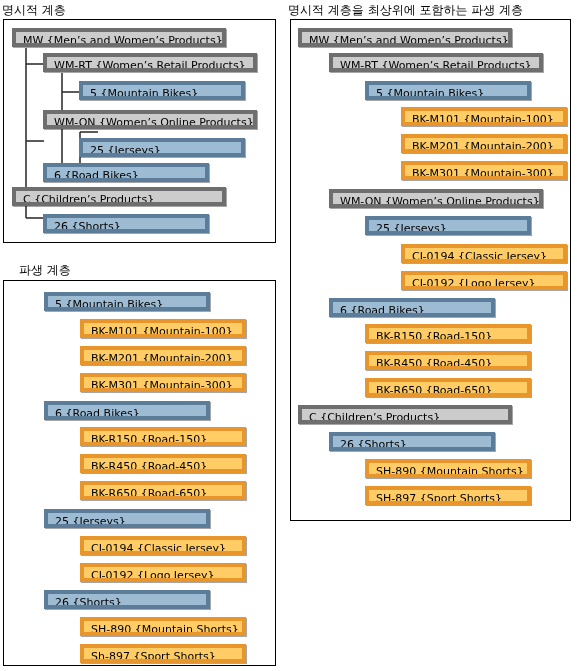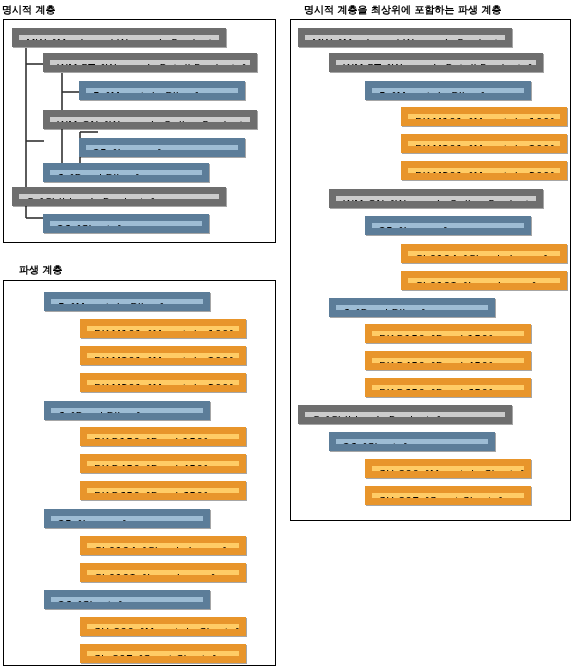--- a/index.html
+++ b/index.html
@@ -2,33 +2,33 @@
 <html><head>
 <meta charset="utf-8">
 <style>
   html,body{margin:0;padding:0;background:#ffffff;}
   body{
     width:577px;height:671px;position:relative;overflow:hidden;
     font-family:"DejaVu Sans","Liberation Sans",sans-serif;
     color:#000;
   }
   .panel-title{
-    position:absolute;font-size:10px;line-height:12px;
-    color:#000;white-space:nowrap;font-weight:bold;
+    position:absolute;font-size:12px;line-height:12px;
+    color:#000;white-space:nowrap;
   }
   .panel{
     position:absolute;border:1px solid #000;background:#fff;
     box-sizing:border-box;
   }
   .node{
     position:absolute;box-sizing:border-box;
     height:19px;line-height:17px;
     font-size:11px;white-space:nowrap;
     padding-left:7px;
-    border:7px solid #737373;
+    border:4px solid #737373;
     box-shadow:1px 1px 0 rgba(0,0,0,0.35);
     overflow:hidden;
   }
   .node.gray{background:#CCCCCC;border-color:#6E6E6E;}
   .node.blue{background:#9DBCD4;border-color:#5C7D99;text-decoration:underline;}
   .node.orange{background:#FFCC66;border-color:#E8952B;text-decoration:underline;}
   .edges{position:absolute;left:0;top:0;pointer-events:none;}
   .edges line{stroke:#333333;stroke-width:1.6;}
 </style>
 </head>
@@ -81,21 +81,21 @@
 <div class="node orange" style="left: 80px; top: 427px; width: 166px; background: rgb(255, 204, 102); border-color: rgb(232, 149, 43);">BK-R150 {Road-150}</div>
 <div class="node orange" style="left: 80px; top: 454px; width: 166px; background: rgb(255, 204, 102); border-color: rgb(232, 149, 43);">BK-R450 {Road-450}</div>
 <div class="node orange" style="left: 80px; top: 481px; width: 166px; background: rgb(255, 204, 102); border-color: rgb(232, 149, 43);">BK-R650 {Road-650}</div>
 <div class="node blue" style="left: 44px; top: 509px; width: 166px; background: rgb(157, 188, 212); border-color: rgb(92, 125, 153);">25 {Jerseys}</div>
 <div class="node orange" style="left: 80px; top: 536px; width: 166px; background: rgb(255, 204, 102); border-color: rgb(232, 149, 43);">CJ-0194 {Classic Jersey}</div>
 <div class="node orange" style="left: 80px; top: 563px; width: 166px; background: rgb(255, 204, 102); border-color: rgb(232, 149, 43);">CJ-0192 {Logo Jersey}</div>
 <div class="node blue" style="left: 44px; top: 590px; width: 166px; background: rgb(157, 188, 212); border-color: rgb(92, 125, 153);">26 {Shorts}</div>
 <div class="node orange" style="left: 80px; top: 617px; width: 166px; background: rgb(255, 204, 102); border-color: rgb(232, 149, 43);">SH-890 {Mountain Shorts}</div>
 <div class="node orange" style="left: 80px; top: 644px; width: 166px; background: rgb(255, 204, 102); border-color: rgb(232, 149, 43);">Sh-897 {Sport Shorts}</div>
 
-<div class="panel-title" style="left:288px;top:4px;margin-left:16px;">명시적 계층을 최상위에 포함하는 파생 계층</div>
+<div class="panel-title" style="left:288px;top:4px;">명시적 계층을 최상위에 포함하는 파생 계층</div>
 <div class="panel" style="left:290px;top:19px;width:281px;height:502px;"></div>
 
 <div class="node gray" style="left: 298px; top: 28px; width: 214px; background: rgb(204, 204, 204); border-color: rgb(110, 110, 110);">MW {Men’s and Women’s Products}</div>
 <div class="node gray" style="left: 329px; top: 53px; width: 214px; background: rgb(204, 204, 204); border-color: rgb(110, 110, 110);">WM-RT {Women’s Retail Products}</div>
 <div class="node blue" style="left: 365px; top: 81px; width: 166px; background: rgb(157, 188, 212); border-color: rgb(92, 125, 153);">5 {Mountain Bikes}</div>
 <div class="node orange" style="left: 401px; top: 107px; width: 166px; background: rgb(255, 204, 102); border-color: rgb(232, 149, 43);">BK-M101 {Mountain-100}</div>
 <div class="node orange" style="left: 401px; top: 134px; width: 166px; background: rgb(255, 204, 102); border-color: rgb(232, 149, 43);">BK-M201 {Mountain-200}</div>
 <div class="node orange" style="left: 401px; top: 161px; width: 166px; background: rgb(255, 204, 102); border-color: rgb(232, 149, 43);">BK-M301 {Mountain-300}</div>
 <div class="node gray" style="left: 329px; top: 189px; width: 214px; background: rgb(204, 204, 204); border-color: rgb(110, 110, 110);">WM-ON {Women’s Online Products}</div>
 <div class="node blue" style="left: 365px; top: 216px; width: 166px; background: rgb(157, 188, 212); border-color: rgb(92, 125, 153);">25 {Jerseys}</div>

